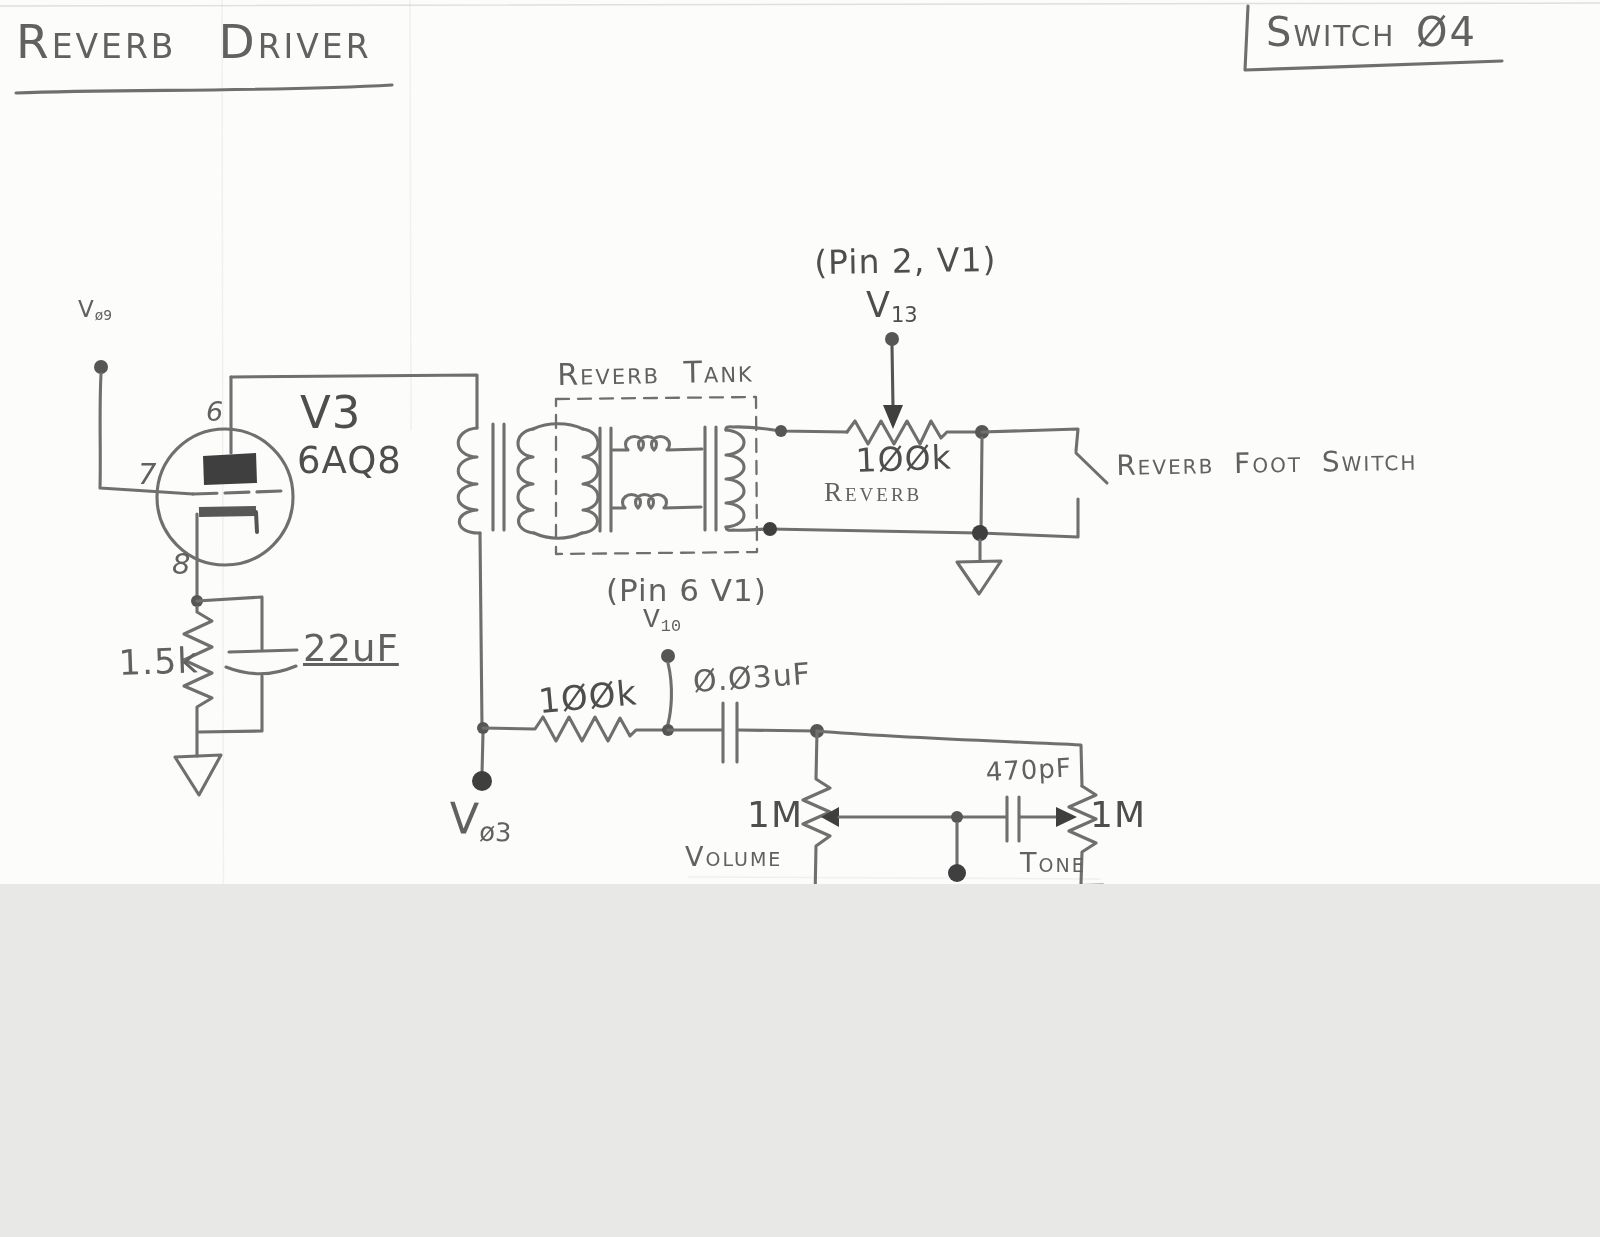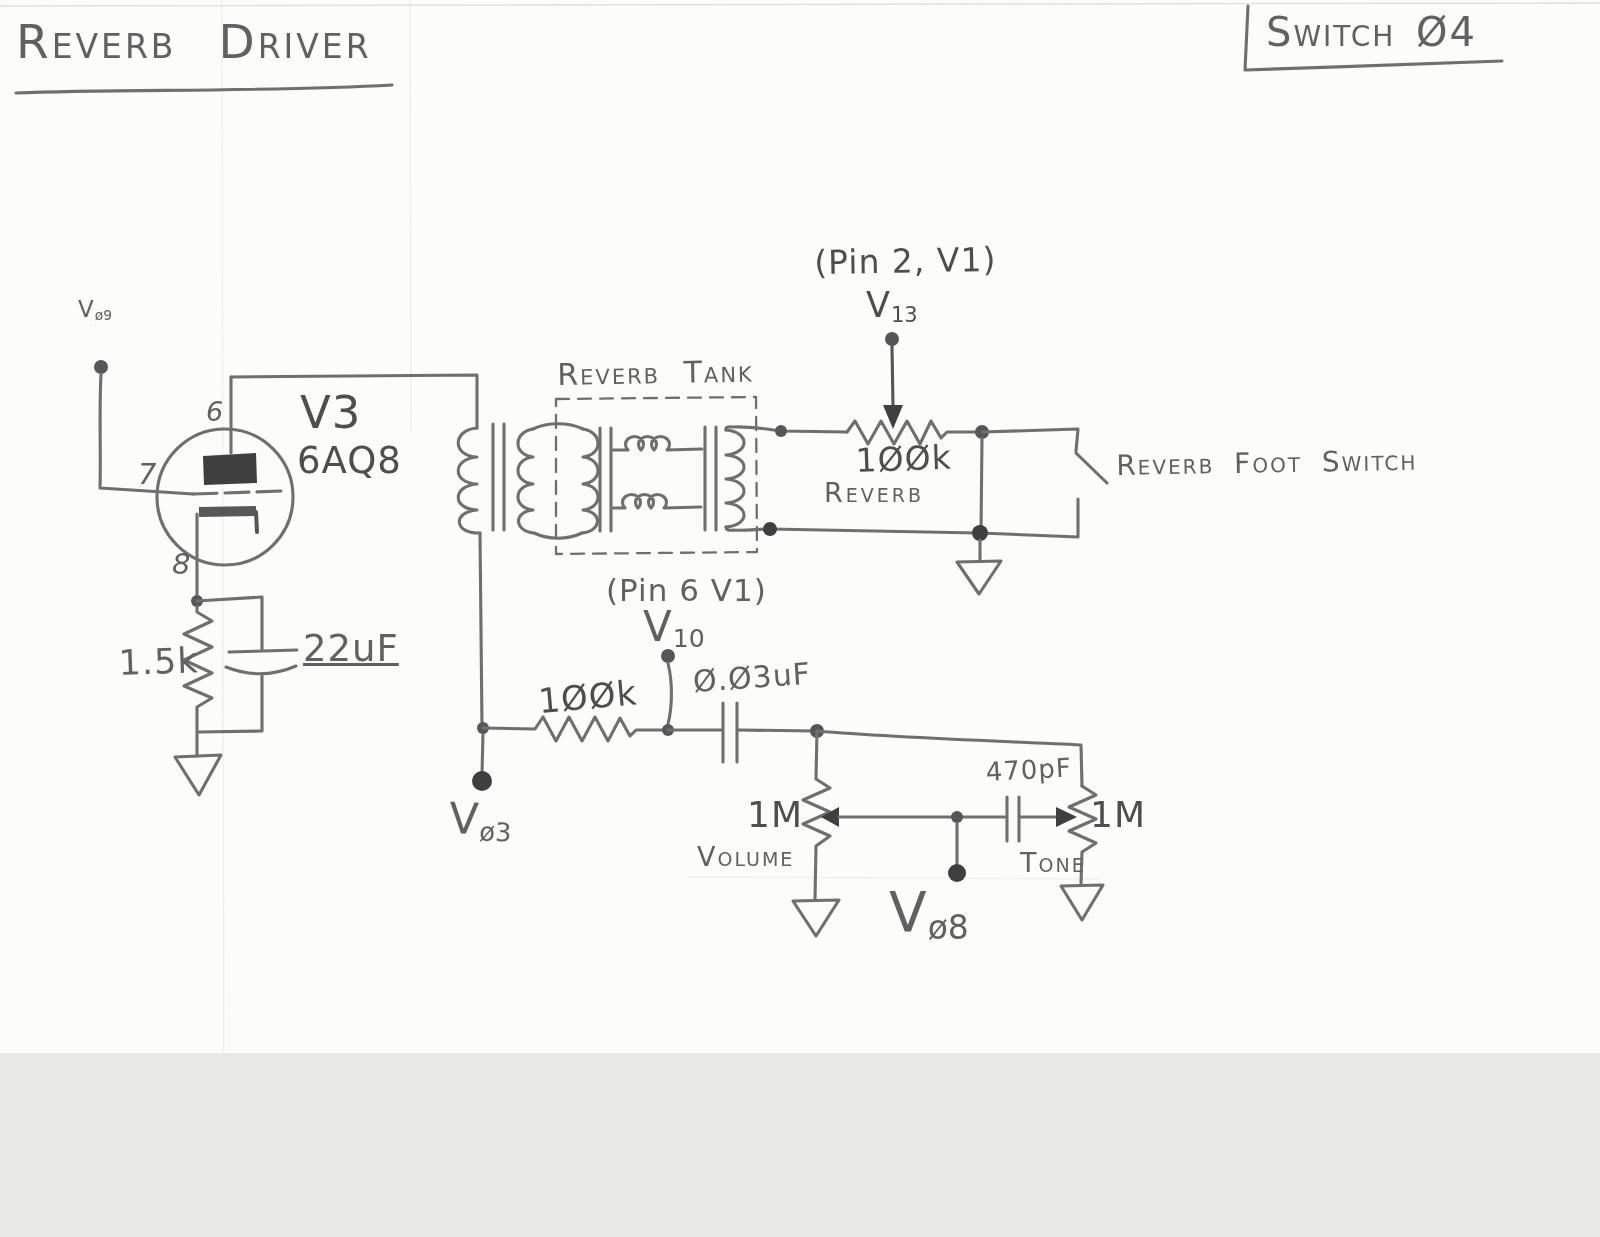--- a/index.html
+++ b/index.html
@@ -3,21 +3,21 @@
 <meta charset="utf-8">
 <style>
   :root{
     --pencil:#6f6f6f;
     --pencil-dark:#3f3f3f;
     --pencil-text:#616161;
     --paper:#fcfcfa;
   }
   html,body{margin:0;padding:0;background:#e8e8e6;}
   .page{
-    position:relative;width:1600px;height:1053px;background:var(--paper);
+    position:relative;width:1600px;height:884px;background:var(--paper);
     overflow:hidden;font-family:"DejaVu Sans",sans-serif;
   }
   svg{position:absolute;left:0;top:0;}
   .w{fill:none;stroke:var(--pencil);stroke-width:3.1;stroke-linecap:round;stroke-linejoin:round;}
   .thick{stroke-width:4;}
   .dkw{stroke:#555;}
   .dot{fill:#565656;stroke:none;}
   .dkdot{fill:var(--pencil-dark);stroke:none;}
   .fillshape{fill:var(--pencil-dark);stroke:none;}
   .cath{stroke:#585858;stroke-width:10;stroke-linecap:butt;}
@@ -172,34 +172,34 @@
 
   <div class="lbl r-2" style="left:118px;top:646px;font-size:35px;">1.5k</div>
   <div class="lbl" style="left:303px;top:630px;font-size:37px;text-decoration:underline;">22uF</div>
 
   <div class="lbl sc r-1" style="left:557px;top:360px;font-size:30px;letter-spacing:2px;word-spacing:12px;">Reverb Tank</div>
 
   <div class="lbl dk r-1" style="left:814px;top:246px;font-size:33px;">(Pin 2, V1)</div>
   <div class="lbl dk" style="left:866px;top:288px;font-size:35px;text-align:right;"><span>V</span><span class="sub">13</span></div>
 
   <div class="lbl dk r-2" style="left:855px;top:444px;font-size:33px;">1ØØk</div>
-  <div class="lbl sc" style="left:824px;top:479px;font-size:27px;letter-spacing:3px;">Reverb</div>
+  <div class="lbl sc" style="left:824px;top:479px;font-size:27px;letter-spacing:3px;font-family:Liberation Serif, serif;">Reverb</div>
 
   <div class="lbl sc r-1" style="left:1116px;top:452px;font-size:28px;letter-spacing:2px;word-spacing:9px;">Reverb Foot Switch</div>
 
   <div class="lbl" style="left:606px;top:575px;font-size:31px;">(Pin 6 V1)</div>
-  <div class="lbl" style="left:643px;top:606px;font-size:42px;"><span>V</span><span class="sub">10</span></div>
+  <div class="lbl" style="left:643px;top:606px;font-size:28px;font-family:Liberation Mono, monospace;"><span>V</span><span class="sub">10</span></div>
 
   <div class="lbl dk r-5" style="left:537px;top:684px;font-size:34px;">1ØØk</div>
   <div class="lbl r-4" style="left:692px;top:667px;font-size:30px;">Ø.Ø3uF</div>
 
   <div class="lbl rp2" style="left:450px;top:797px;font-size:43px;"><span>V</span><span class="sub">ø3</span></div>
 
   <div class="lbl dk" style="left:747px;top:797px;font-size:36px;">1M</div>
-  <div class="lbl sc" style="left:685px;top:843px;font-size:27px;letter-spacing:2px;margin-left:12px;">Volume</div>
+  <div class="lbl sc" style="left:685px;top:843px;font-size:27px;letter-spacing:2px;">Volume</div>
 
   <div class="lbl" style="left:889px;top:885px;font-size:55px;"><span>V</span><span class="sub">ø8</span></div>
 
   <div class="lbl r-3" style="left:985px;top:759px;font-size:26px;">470pF</div>
 
   <div class="lbl dk" style="left:1090px;top:797px;font-size:36px;">1M</div>
   <div class="lbl sc" style="left:1020px;top:849px;font-size:27px;letter-spacing:2px;">Tone</div>
 
 </div>
 

